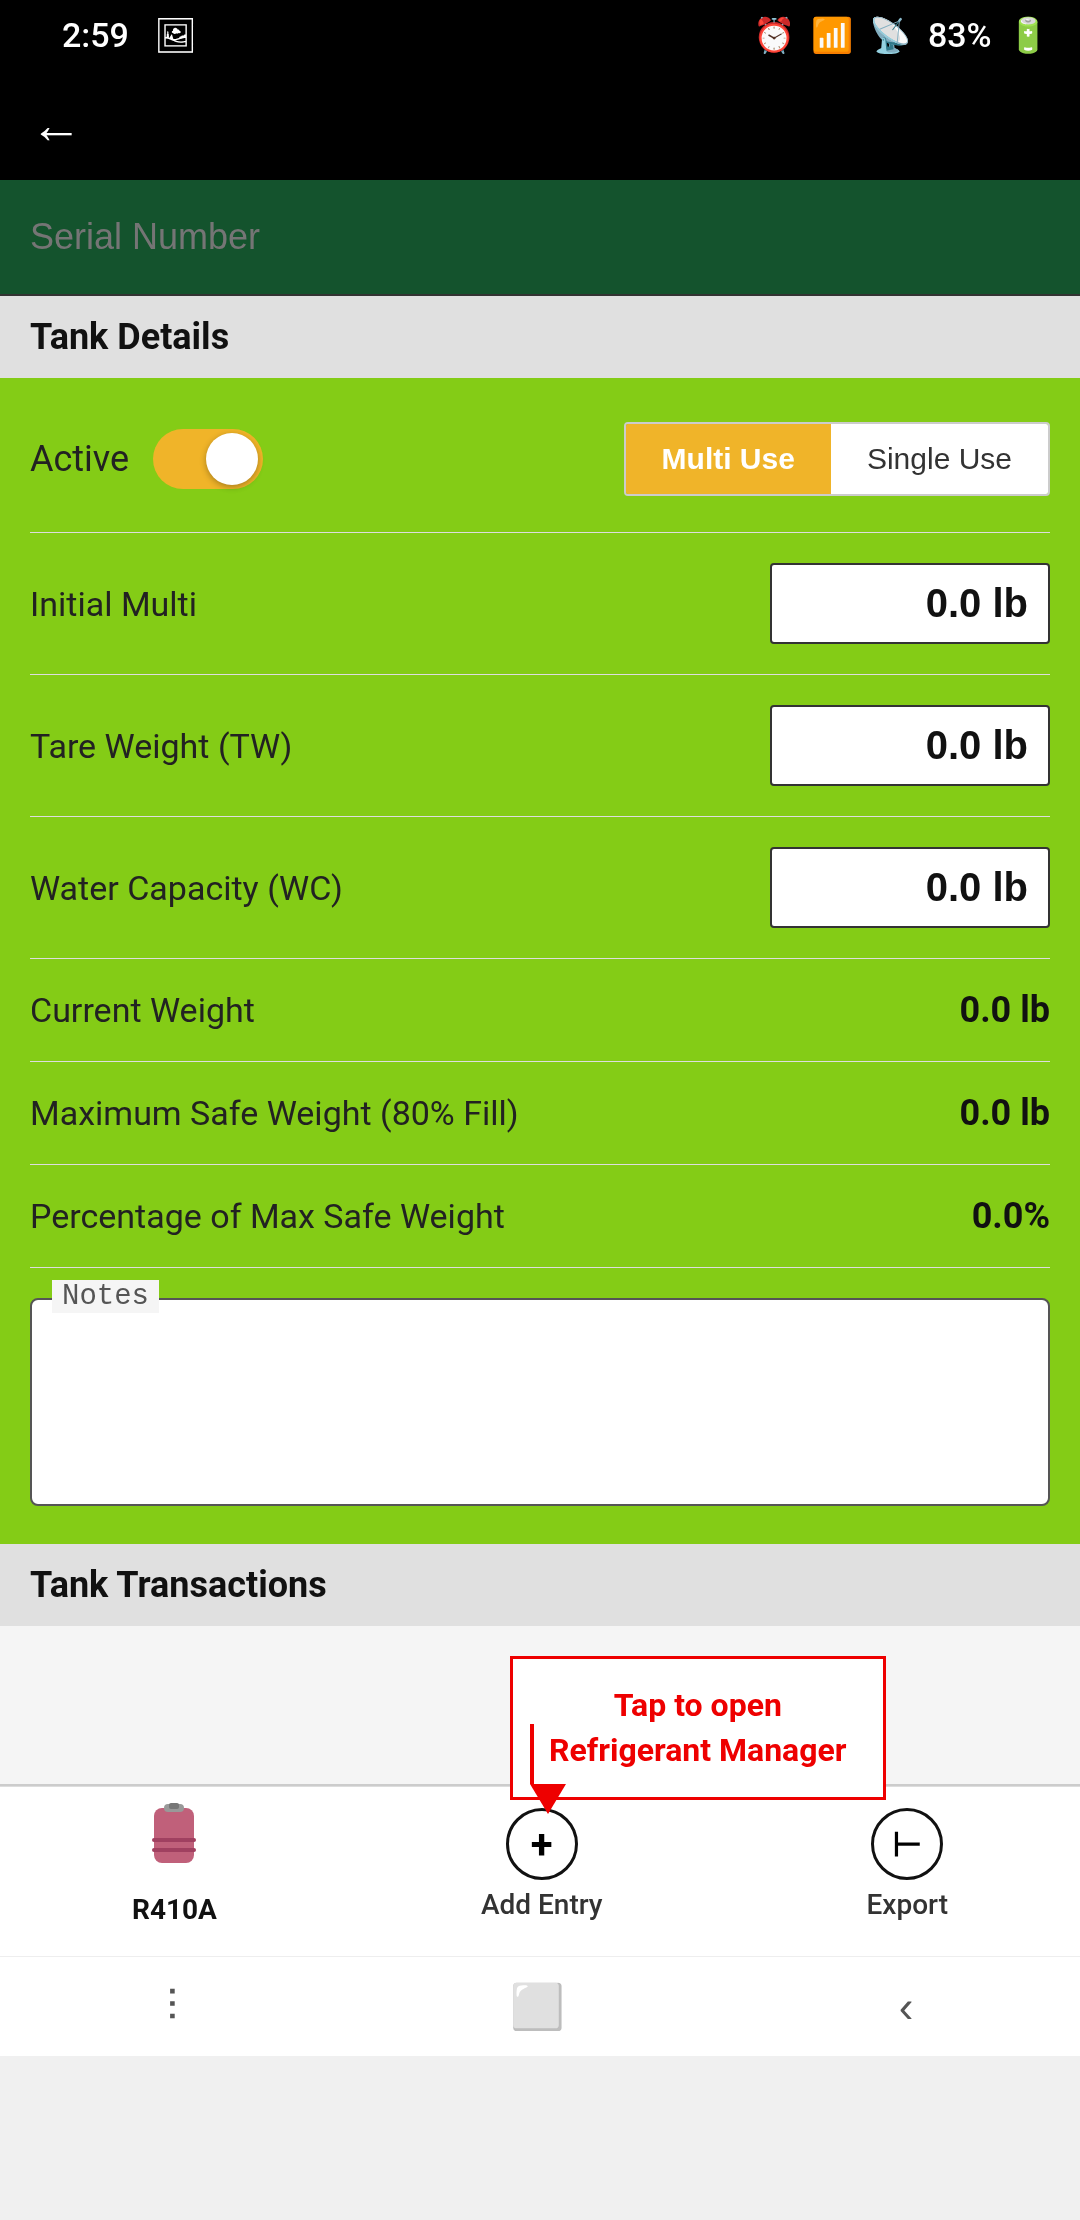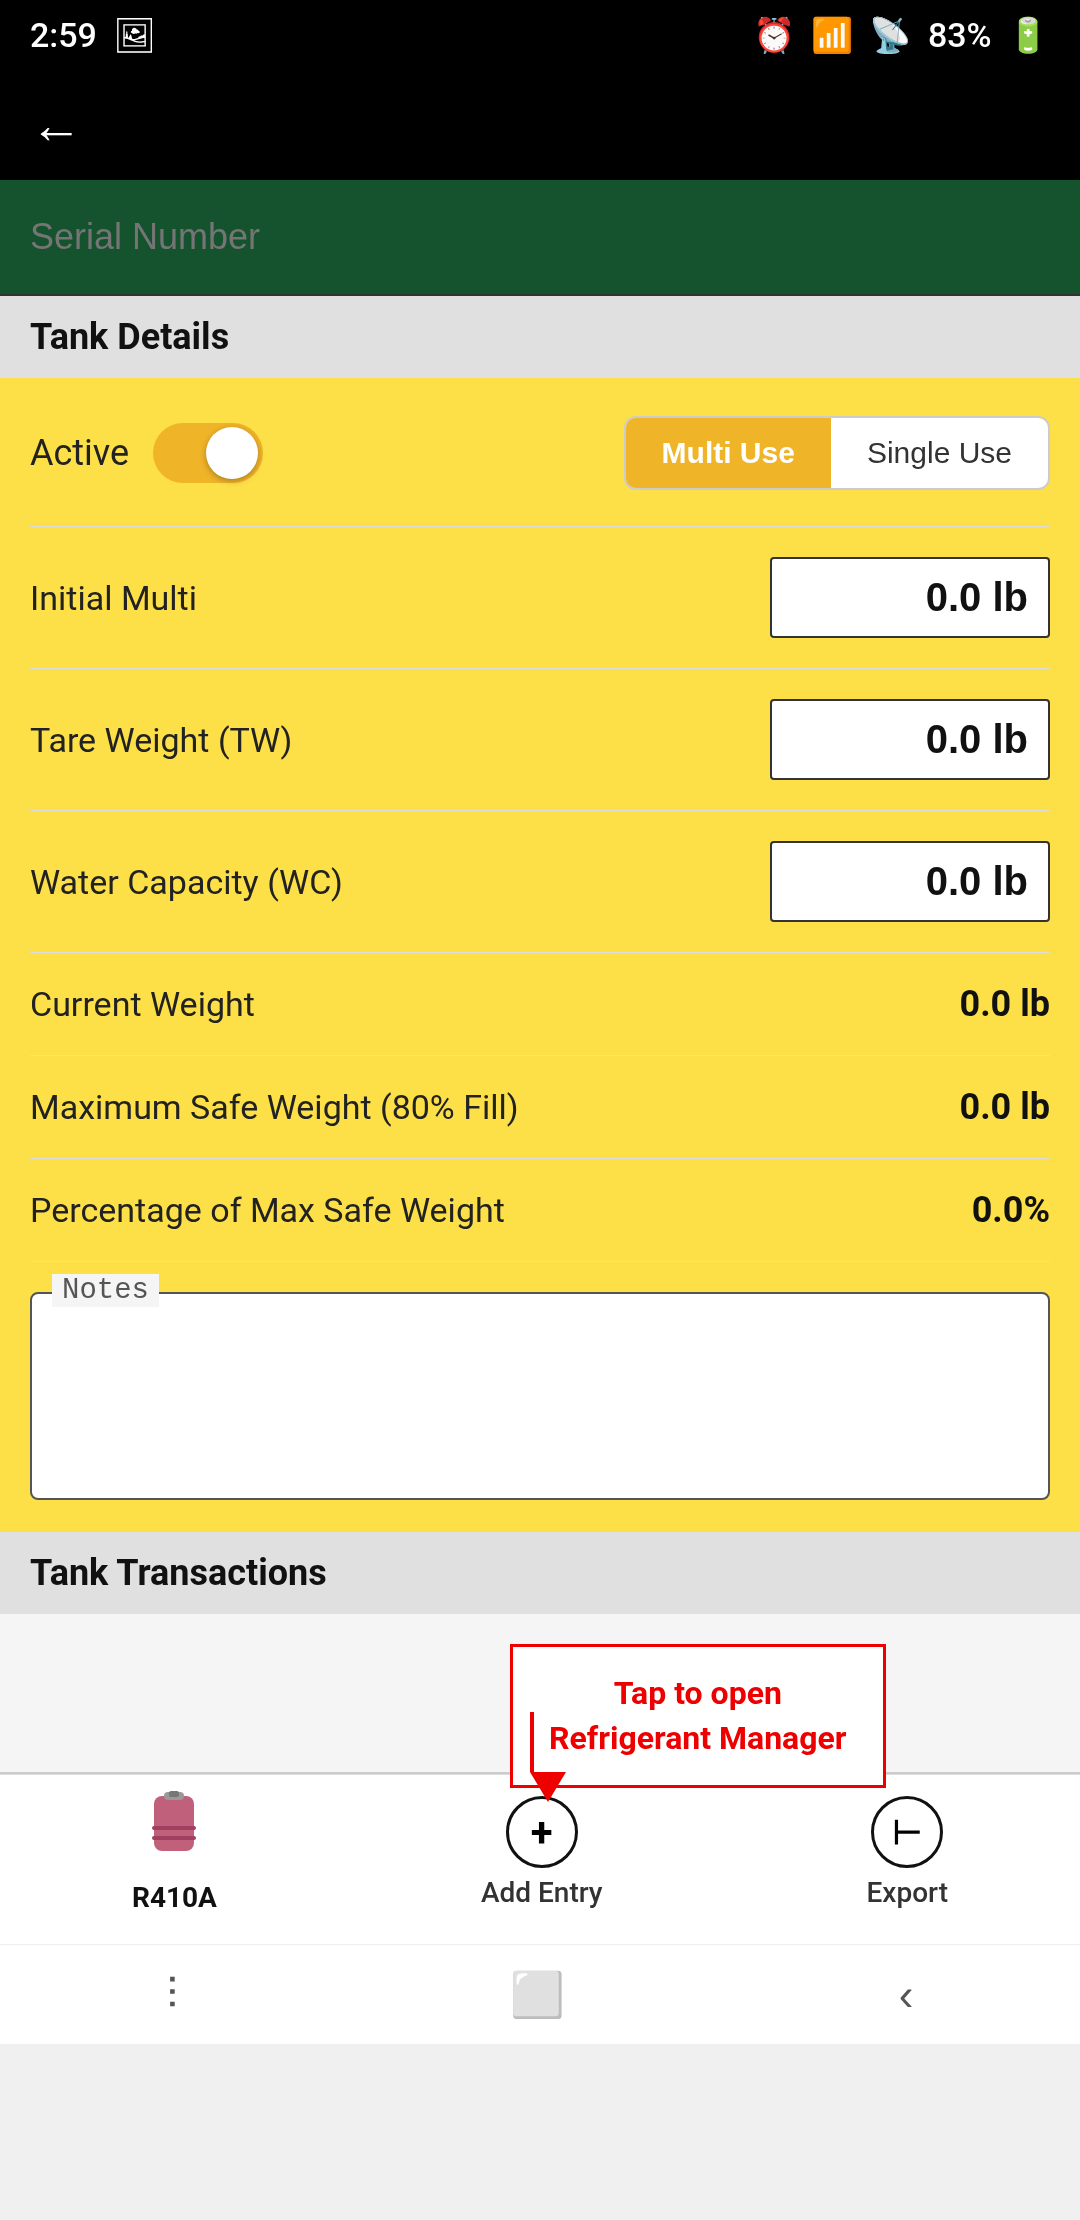--- a/index.html
+++ b/index.html
@@ -17,21 +17,21 @@
       background: #000;
       color: #fff;
       height: 70px;
       display: flex;
       align-items: center;
       justify-content: space-between;
       padding: 0 30px;
       font-size: 34px;
       font-weight: 500;
     }
-    .status-left { display: flex; align-items: center; gap: 16px; }
+    .status-left { display: flex; align-items: center; gap: 25px; margin-left: 32px; }
     .status-right { display: flex; align-items: center; gap: 16px; }
 
     
     .header {
       background: #000;
       color: #fff;
       height: 110px;
       display: flex;
       align-items: center;
       padding: 0 30px;
@@ -67,22 +67,22 @@
     .section-header {
       background: #e0e0e0;
       padding: 20px 30px;
       font-size: 36px;
       font-weight: bold;
       color: #111;
     }
 
     
     .main-content {
-      background: #fde047;
-      padding: 2px 30px;
+      background: #84cc16;
+      padding: 8px 30px;
     }
 
     
     .row {
       display: flex;
       align-items: center;
       justify-content: space-between;
       padding: 30px 0;
       border-bottom: 1px solid #ddd;
     }
@@ -131,21 +131,21 @@
       position: absolute;
       top: 4px;
       right: 5px;
       box-shadow: 0 2px 6px rgba(0,0,0,0.3);
     }
 
     
     .use-toggle {
       display: flex;
       border: 2px solid #ccc;
-      border-radius: 12px;
+      border-radius: 4px;
       overflow: hidden;
     }
     .use-btn {
       padding: 18px 36px;
       font-size: 30px;
       cursor: pointer;
       background: #fff;
       color: #333;
       border: none;
       outline: none;

